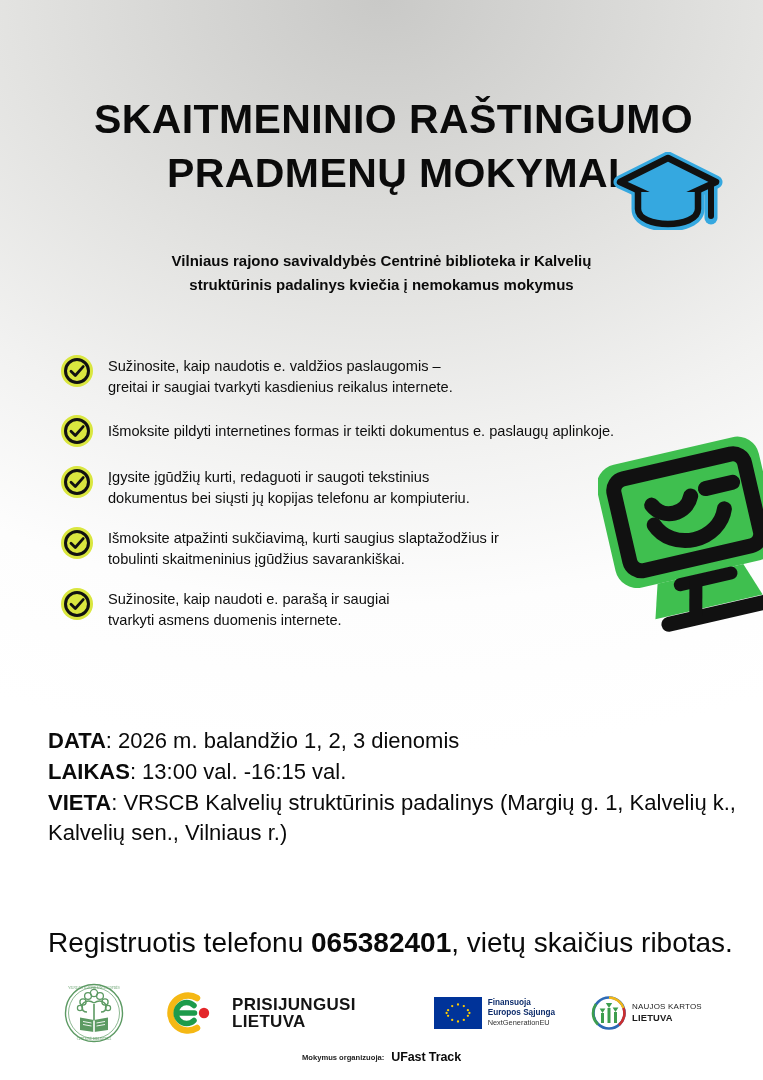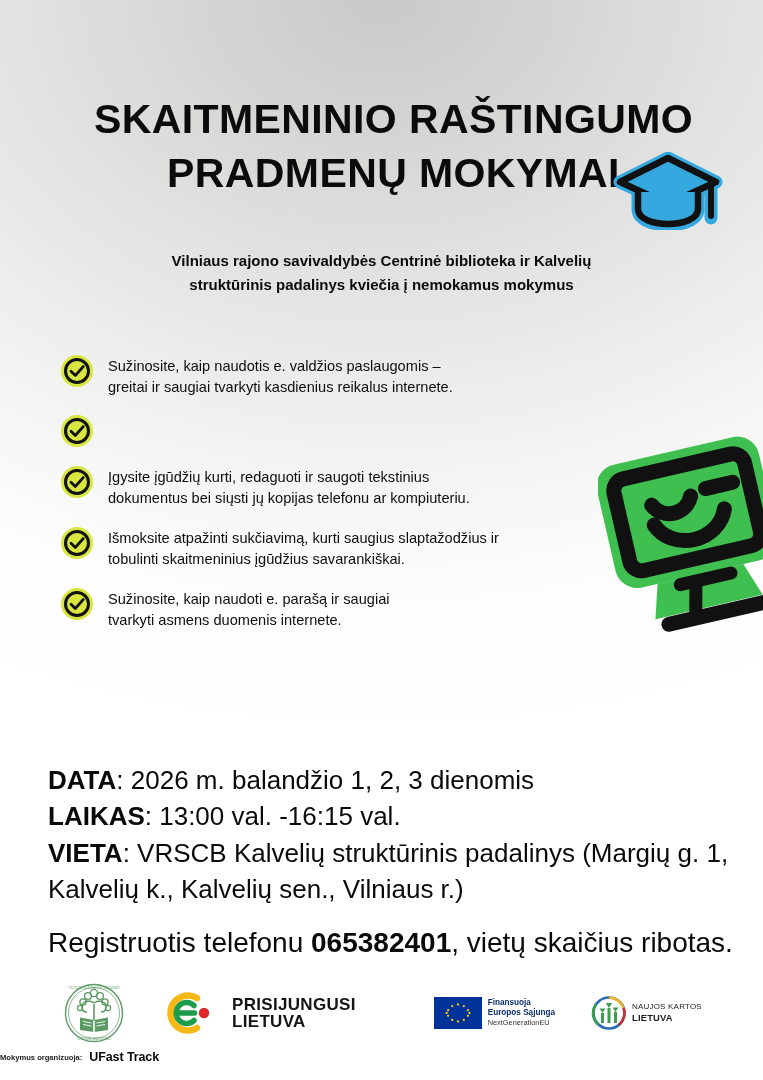--- a/index.html
+++ b/index.html
@@ -114,24 +114,24 @@
     display: block;
     font-weight: bold;
     font-size: 18px;
     margin-top: 2px;
     letter-spacing: 0.3px;
   }
 
   
   .details {
     position: absolute;
-    top: 762px;
+    top: 726px;
     left: 48px;
     width: 690px;
-    font-size: 26px;
+    font-size: 22px;
     line-height: 1.40;
     color: #0a0a0a;
   }
   .details .row { margin-bottom: 0px; }
   .details .lbl { font-weight: bold; }
 
   
   .register {
     position: absolute;
     top: 927px;
@@ -190,21 +190,21 @@
   }
   .nkl-text .b { font-weight: bold; font-size: 9.4px; }
 
   .organizer {
     position: absolute;
     top: 68px;
     left: 0;
     width: 763px;
     display: flex;
     align-items: center;
-    justify-content: flex-start;
+    justify-content: center;
     gap: 7px;
   }
   .organizer-label { font-size: 7.6px; color: #222; font-weight: bold; }
   .organizer-brand {
     font-size: 12.5px;
     font-weight: bold;
     color: #0a0a0a;
     letter-spacing: -0.1px;
   }
   .ft-u {
@@ -262,20 +262,21 @@
       <div class="benefit-text">Sužinosite, kaip naudotis e. valdžios paslaugomis –
 greitai ir saugiai tvarkyti kasdienius reikalus internete.</div>
     </div>
 
     <div class="benefit b-single">
       <svg class="check-badge" viewBox="0 0 34 34">
         <circle cx="17" cy="17" r="16" fill="#d9e63f"></circle>
         <circle cx="17" cy="17" r="11.5" fill="none" stroke="#111111" stroke-width="3"></circle>
         <path d="M11 17.2 L15.3 21.5 L23.2 12.6" fill="none" stroke="#111111" stroke-width="2.8" stroke-linecap="round" stroke-linejoin="round"></path>
       </svg>
+      <div class="benefit-text">Išmoksite pildyti internetines formas ir teikti dokumentus e. paslaugų aplinkoje.</div>
     </div>
 
     <div class="benefit b-tall">
       <svg class="check-badge" viewBox="0 0 34 34">
         <circle cx="17" cy="17" r="16" fill="#d9e63f"></circle>
         <circle cx="17" cy="17" r="11.5" fill="none" stroke="#111111" stroke-width="3"></circle>
         <path d="M11 17.2 L15.3 21.5 L23.2 12.6" fill="none" stroke="#111111" stroke-width="2.8" stroke-linecap="round" stroke-linejoin="round"></path>
       </svg>
       <div class="benefit-text">Įgysite įgūdžių kurti, redaguoti ir saugoti tekstinius
 dokumentus bei siųsti jų kopijas telefonu ar kompiuteriu.</div>

